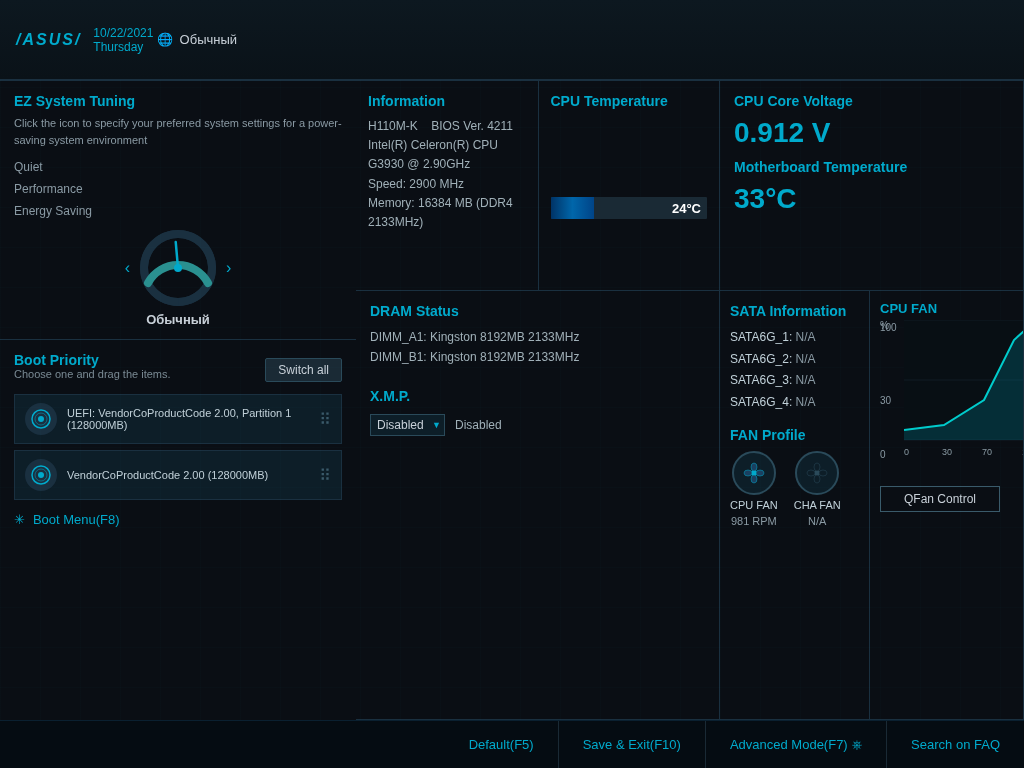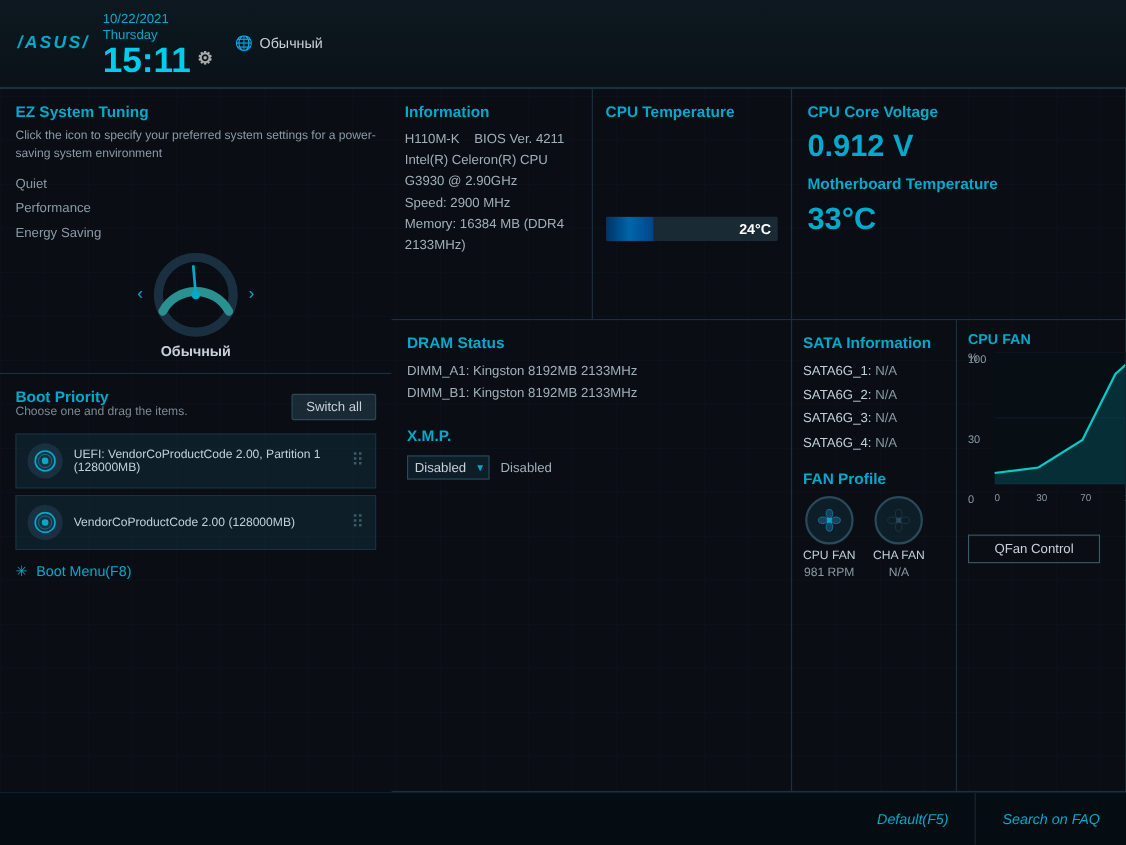--- a/index.html
+++ b/index.html
@@ -48,22 +48,22 @@
 
     .header-title {
       color: #ffffff;
       font-size: 22px;
       font-weight: 300;
       flex: 1;
     }
 
     .header-datetime {
       display: flex;
-      flex-direction: column;
-      margin-right: 20px;
+      flex-direction: row;
+      margin-right: 4px;
     }
 
     .header-date {
       color: #00aacc;
       font-size: 12px;
     }
 
     .header-time {
       color: #00ccee;
       font-size: 32px;
@@ -385,21 +385,20 @@
       border-right: 1px solid #1a2a35;
     }
 
     .bottom-btn:last-child {
       border-right: none;
       justify-content: flex-end;
     }
 
     .bottom-btn span {
       color: #00aacc;
-      font-style: italic;
     }
 
     
     .main-grid {
       display: grid;
       grid-template-columns: 356px 364px 304px;
       grid-template-rows: 210px auto;
       height: 640px;
       border-top: 1px solid #1a3040;
     }
@@ -439,24 +438,20 @@
 </head>
 <body>
 
 <div class="header">
   <div class="asus-logo">/ASUS/</div>
   <div class="header-datetime">
     <div class="header-date">
       <span>10/22/2021</span>
       <br>
       <span>Thursday</span>
-    </div>
-    <div class="header-time">
-      <span>15:11</span>
-      <span class="gear-icon">⚙</span>
     </div>
   </div>
   <div class="header-lang">
     <span class="globe-icon">🌐</span>
     <span>Обычный</span>
   </div>
 </div>
 
 <div class="main-grid">
 
@@ -656,15 +651,22 @@
     </div>
   </div>
 
 </div>
 
 <div class="bottom-bar">
   <div class="bottom-btn">
     <span>Default(F5)</span>
   </div>
   <div class="bottom-btn">
+    <span>Save &amp; Exit(F10)</span>
+  </div>
+  <div class="bottom-btn">
+    <span>Advanced Mode(F7)</span>
+    <span style="margin-left:4px;color:#00aacc;">⎈</span>
+  </div>
+  <div class="bottom-btn">
     <span>Search on FAQ</span>
   </div>
 </div>
 
 </body></html>

